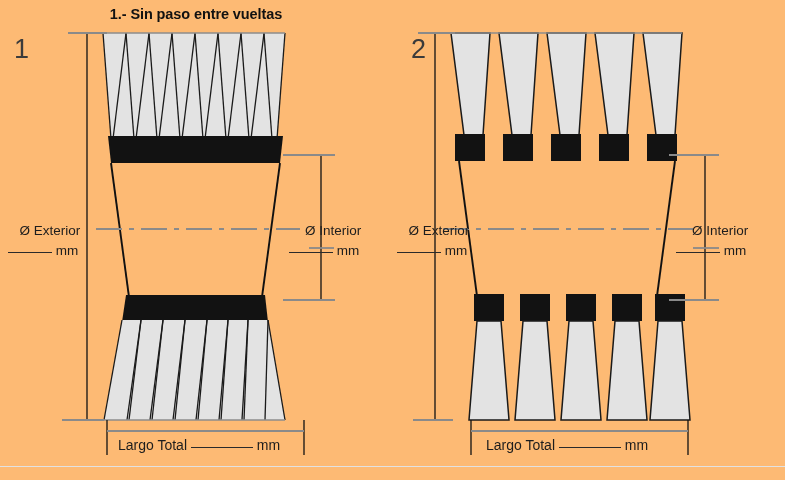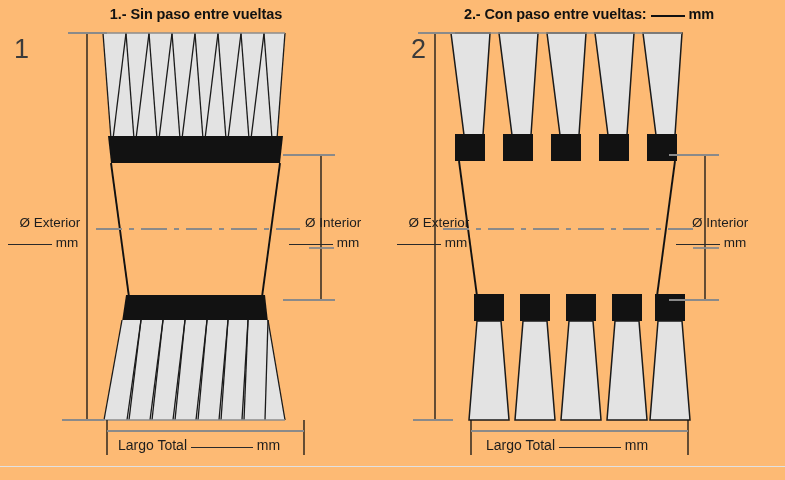--- a/index.html
+++ b/index.html
@@ -67,21 +67,21 @@
     white-space: nowrap;
     line-height: 1.45;
   }
   .lbl .blank-line {
     display: inline-block;
     border-bottom: 1.6px solid #2a2a2a;
     width: 44px;
     height: 0;
     vertical-align: 2px;
   }
-  .lbl.two-line { text-align: right; }
+  .lbl.two-line { text-align: right; margin-top: 8px; }
   .lbl .row2 { display: block; text-align: right; padding-right: 2px; }
 
   .largo-label {
     position: absolute;
     font-size: 14px;
     color: #1d1d1d;
     white-space: nowrap;
     text-align: center;
   }
   .largo-label .blank-wide {
@@ -215,25 +215,20 @@
 
     <div class="largo-label" style="left:118px; top:437px;">
       <span>Largo Total</span>
       <span class="blank-wide"></span>
       <span>mm</span>
     </div>
   </div>
 
   <div class="panel" id="panel-2">
 
-    <div class="panel-title">
-      <span>2.- Con paso entre vueltas:</span>
-      <span class="title-blank"></span>
-      <span>mm</span>
-    </div>
 
     <div class="panel-index" style="left:18px; top:34px;">2</div>
 
     <svg class="draw" viewBox="0 0 392 480">
 
       <g>
         <path d="M58,33 L97,33 L90,135 L71,135 Z" fill="#e3e3e3" stroke="#1a1a1a" stroke-width="1.5"></path>
         <path d="M106,33 L145,33 L138,135 L119,135 Z" fill="#e3e3e3" stroke="#1a1a1a" stroke-width="1.5"></path>
         <path d="M154,33 L193,33 L186,135 L167,135 Z" fill="#e3e3e3" stroke="#1a1a1a" stroke-width="1.5"></path>
         <path d="M202,33 L241,33 L234,135 L215,135 Z" fill="#e3e3e3" stroke="#1a1a1a" stroke-width="1.5"></path>

